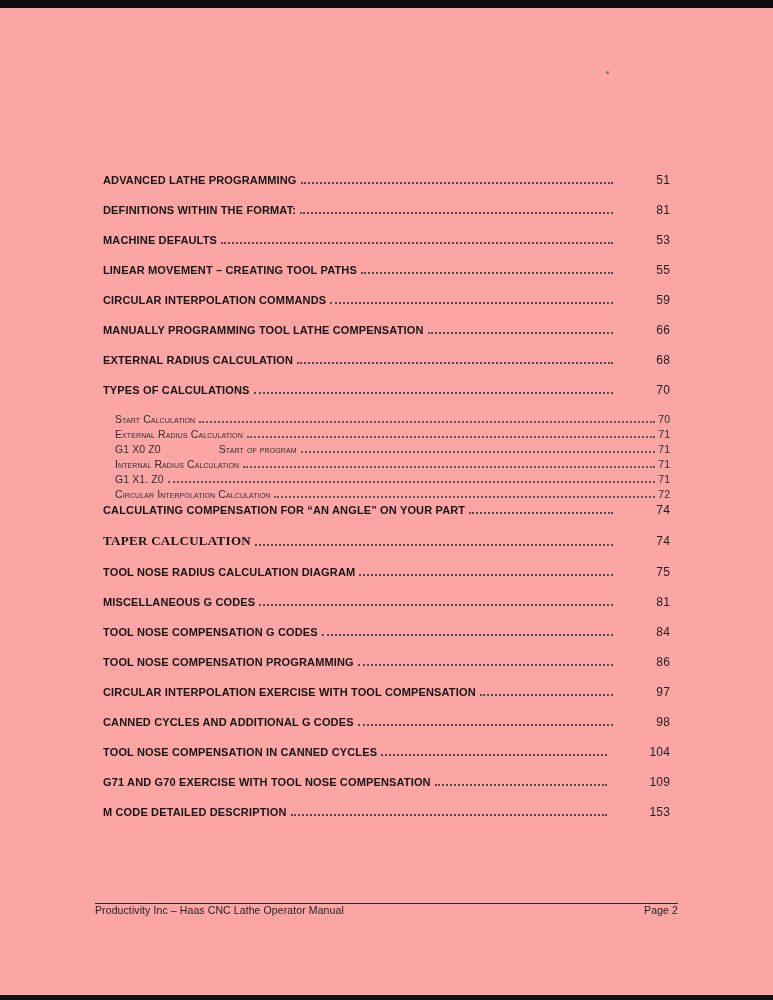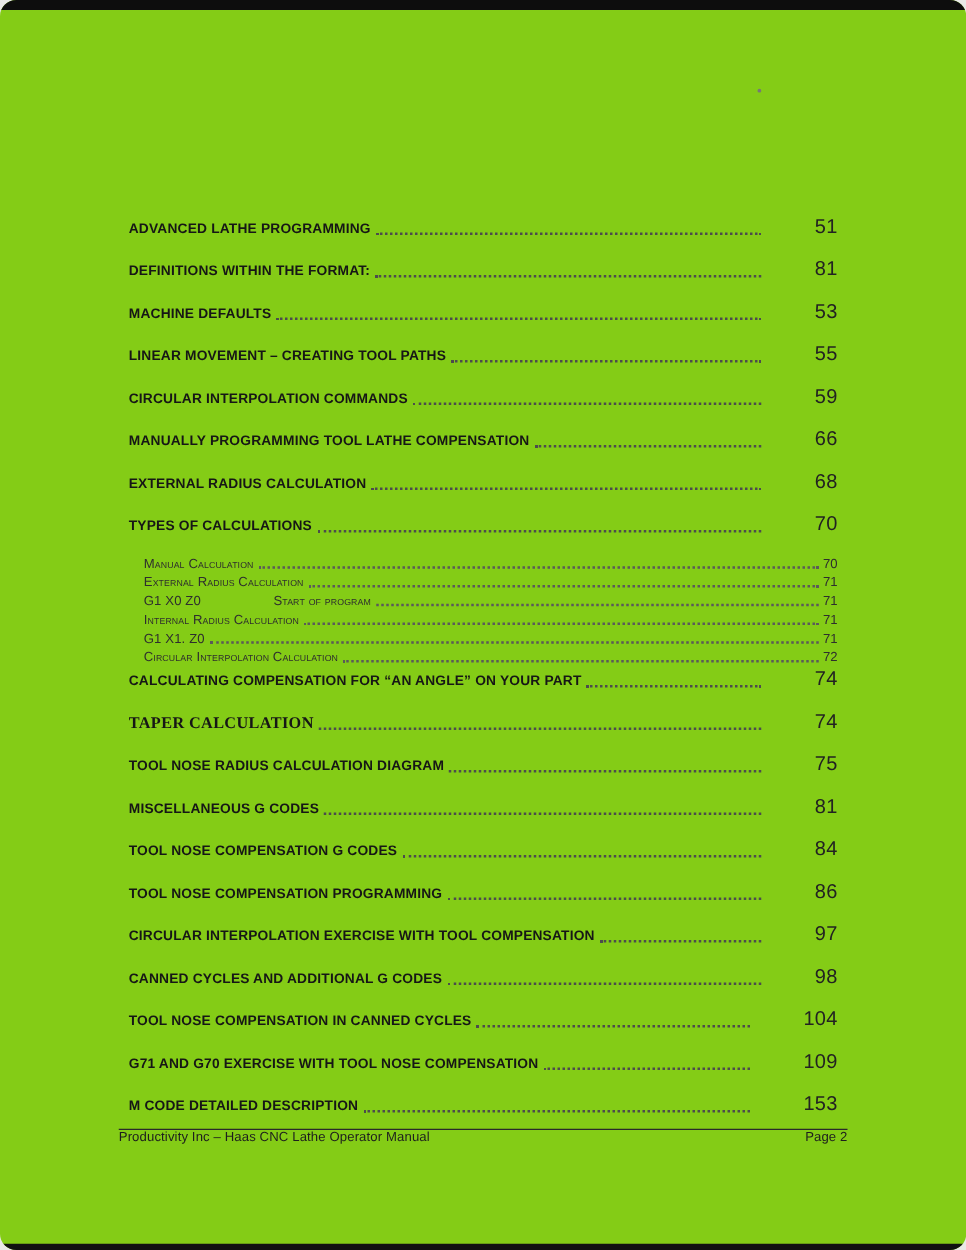--- a/index.html
+++ b/index.html
@@ -4,25 +4,24 @@
 <style>
   html, body {
     margin: 0;
     padding: 0;
     background: #e9e9e7;
   }
   .page {
     position: relative;
     width: 773px;
     height: 1000px;
-    background: #84cc16;
+    background: #fca5a5;
     overflow: hidden;
     font-family: "Liberation Sans", sans-serif;
     color: #1c1c1c;
-    border-radius: 13px;
   }
   .scan-bar-top {
     position: absolute;
     top: 0; left: 0;
     width: 773px; height: 8px;
     background: #0d0d0d;
   }
   .scan-bar-bottom {
     position: absolute;
     bottom: 0; left: 0;
@@ -60,21 +59,21 @@
   .toc-row.main {
     margin-bottom: 16px;
     font-size: 11px;
     letter-spacing: 0.15px;
   }
   .toc-row.main .label {
     font-weight: 700;
     color: #161616;
   }
   .toc-row.main .pagenum {
-    font-size: 16px;
+    font-size: 12px;
     color: #222;
     margin-left: 40px;
   }
   .toc-row.main.serif .label {
     font-family: "Liberation Serif", serif;
     font-size: 13px;
     font-weight: 700;
     letter-spacing: 0.3px;
   }
   .toc-row.sub {
@@ -157,21 +156,21 @@
         <span class="label">EXTERNAL RADIUS CALCULATION</span>
         <span class="dots"></span>
         <span class="pagenum">68</span>
       </div>
       <div class="toc-row main">
         <span class="label">TYPES OF CALCULATIONS</span>
         <span class="dots"></span>
         <span class="pagenum">70</span>
       </div>
       <div class="toc-row sub">
-        <span class="label">Manual Calculation</span>
+        <span class="label">Start Calculation</span>
         <span class="dots"></span>
         <span class="pagenum">70</span>
       </div>
       <div class="toc-row sub">
         <span class="label">External Radius Calculation</span>
         <span class="dots"></span>
         <span class="pagenum">71</span>
       </div>
       <div class="toc-row sub">
         <span class="label">G1 X0 Z0</span>

